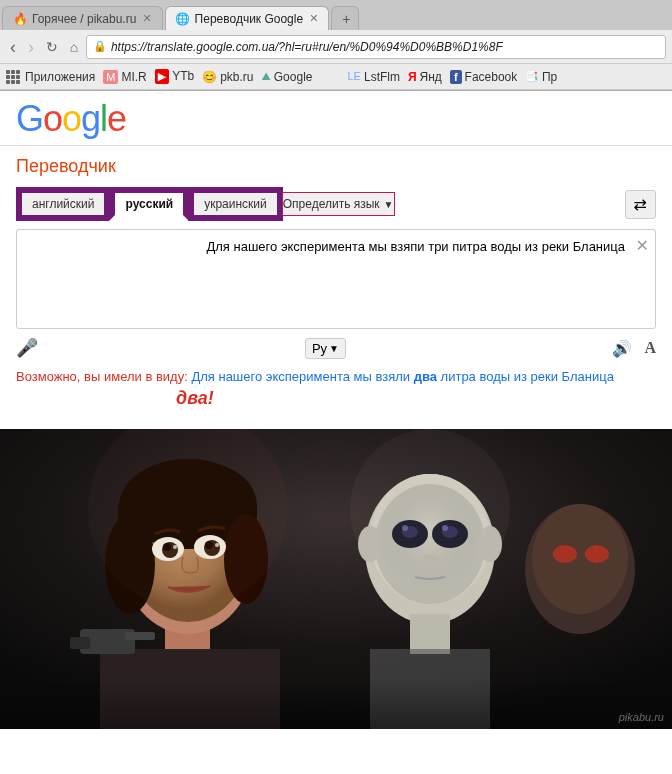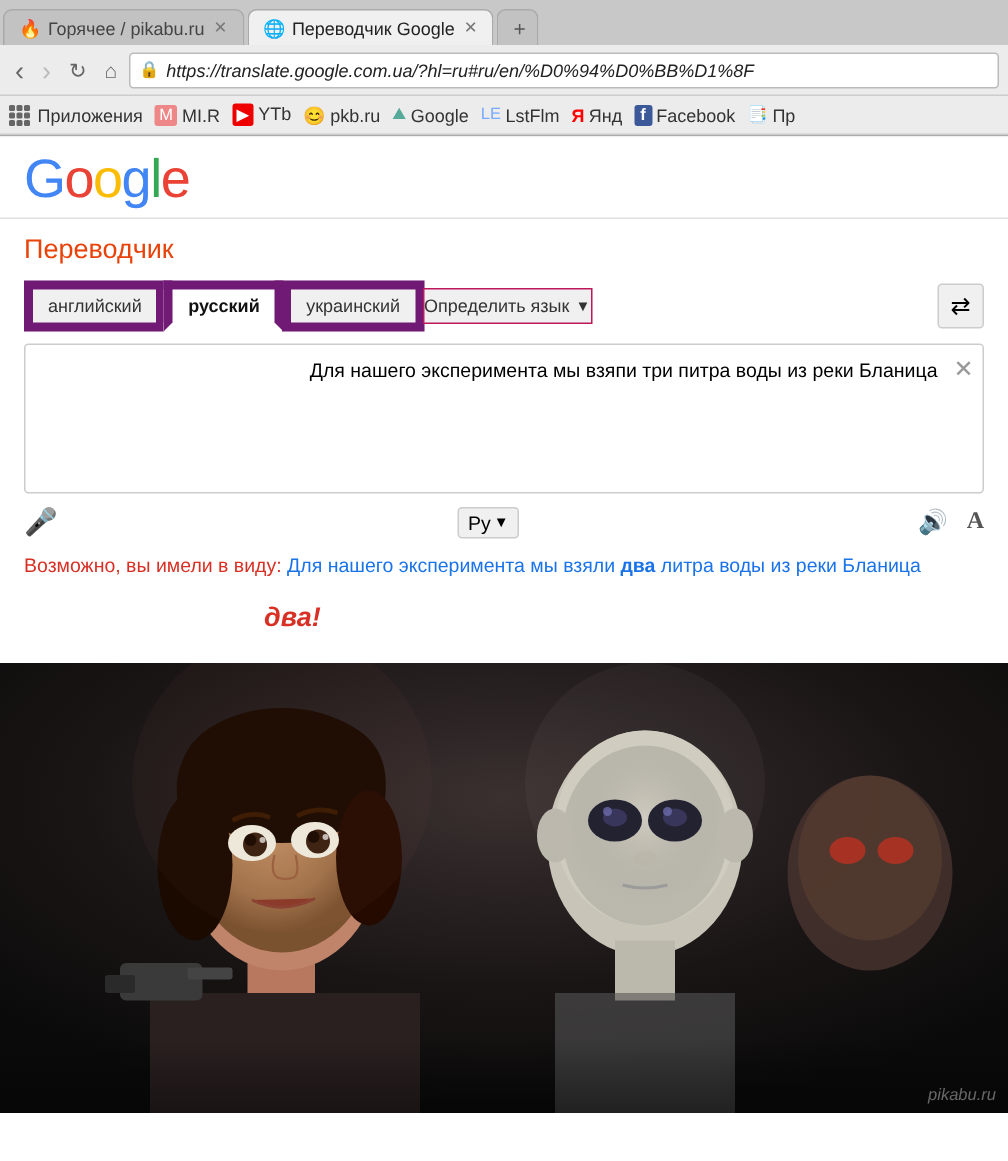--- a/index.html
+++ b/index.html
@@ -62,21 +62,21 @@
 
     .input-footer { display: flex; align-items: center; justify-content: space-between; padding: 4px 0; }
     .mic-icon { font-size: 18px; color: #555; cursor: pointer; }
     .lang-indicator { display: flex; align-items: center; border: 1px solid #ccc; border-radius: 3px; padding: 2px 6px; font-size: 13px; gap: 2px; cursor: pointer; background: #f0f0f0; }
     .right-icons { display: flex; gap: 12px; align-items: center; color: #555; font-size: 18px; }
 
     .suggestion-area { padding: 6px 0; font-size: 13px; color: #d93025; }
     .suggestion-label { color: #d93025; font-weight: normal; }
     .suggestion-link { color: #1a73e8; text-decoration: none; }
     .suggestion-link strong { font-weight: bold; }
-    .suggestion-word { color: #d93025; font-size: 18px; font-style: italic; font-weight: bold; display: block; margin-top: 17px; margin-left: 160px; }
+    .suggestion-word { color: #d93025; font-size: 18px; font-style: italic; font-weight: bold; display: block; margin-top: 4px; margin-left: 160px; }
 
     
     .movie-image { width: 100%; height: 300px; background: #1a1a1a; position: relative; overflow: hidden; display: flex; align-items: center; justify-content: center; }
     .watermark { position: absolute; bottom: 6px; right: 8px; color: rgba(200,200,200,0.5); font-size: 11px; font-style: italic; }
 
     
     .scene-svg { width: 100%; height: 100%; }
   </style>
 </head>
 <body>
@@ -135,21 +135,21 @@
     </div>
     <div class="bookmark-item">
       <span class="bookmark-icon">😊</span>
       <span class="bookmark-label">pkb.ru</span>
     </div>
     <div class="bookmark-item">
       <span class="bookmark-icon" style="color:#5a9;font-size:11px;">⛰</span>
       <span class="bookmark-label">Google</span>
     </div>
     <div class="bookmark-item">
-      <span class="bookmark-icon" style="color:#7af;font-size:11px;">LE</span>
+      <span class="bookmark-icon" style="color:#7af;font-size:11px;margin-left:27px;">LE</span>
       <span class="bookmark-label">LstFlm</span>
     </div>
     <div class="bookmark-item">
       <span class="bookmark-icon" style="color:#f00;font-weight:bold;font-size:12px;">Я</span>
       <span class="bookmark-label">Янд</span>
     </div>
     <div class="bookmark-item">
       <span class="bookmark-icon" style="background:#3b5998;color:#fff;padding:1px 4px;border-radius:2px;font-size:11px;font-weight:bold;">f</span>
       <span class="bookmark-label">Facebook</span>
     </div>

